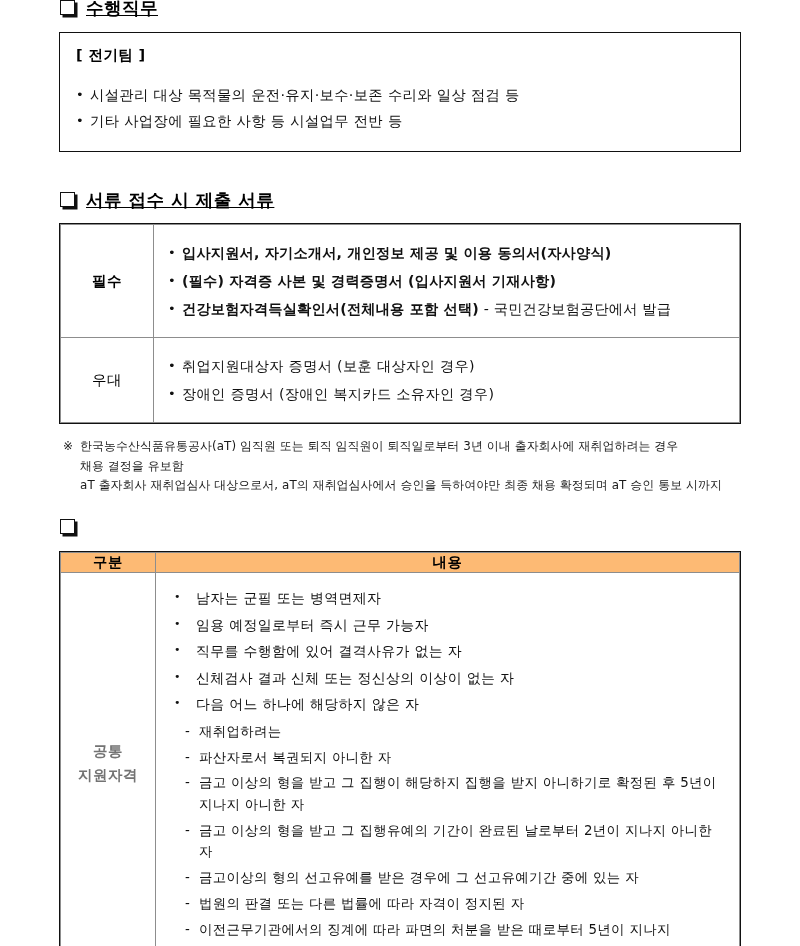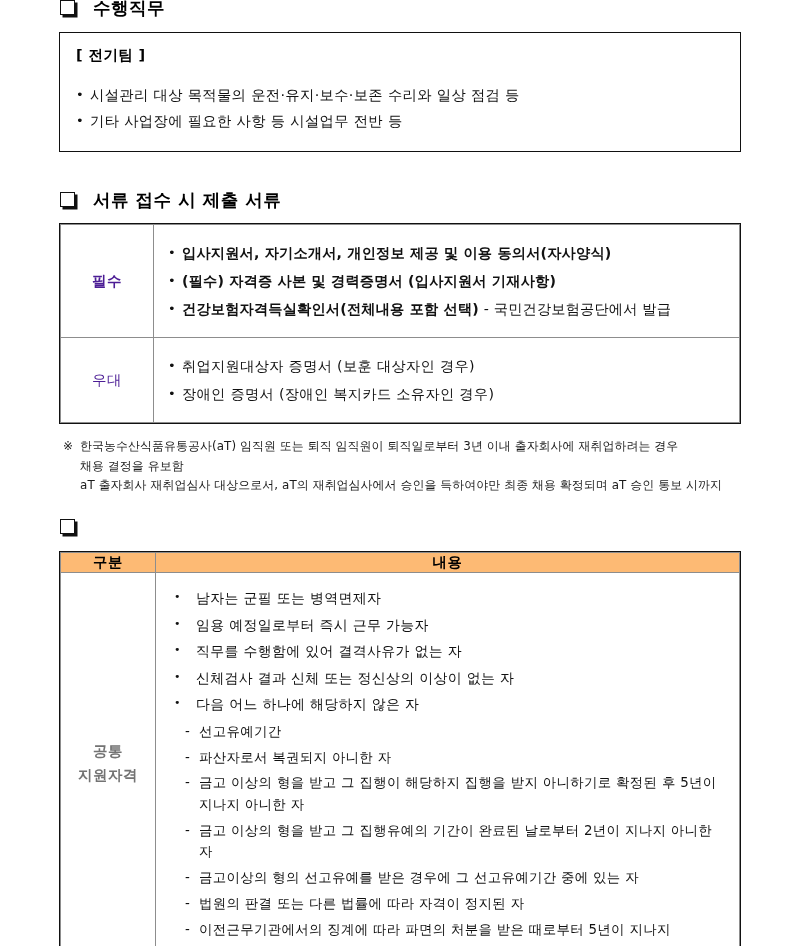--- a/index.html
+++ b/index.html
@@ -20,25 +20,26 @@
     width: 800px;
     height: 946px;
     box-sizing: border-box;
     padding: 0 59px 0 59px;
   }
 
   
   .section-head {
     display: flex;
     align-items: center;
-    gap: 18px;
+    gap: 11px;
     font-size: 17.5px;
     font-weight: 700;
     letter-spacing: 0.5px;
     color: #000;
+    text-decoration: underline;
   }
   .chk {
     position: relative;
     display: inline-block;
     width: 13px;
     height: 13px;
     background: #ffffff;
     border: 1.6px solid #111;
     box-shadow: 2.5px 2.5px 0 0 #111;
     flex: 0 0 auto;
@@ -95,21 +96,21 @@
   }
   .li .tx { flex: 1 1 auto; }
 
   
   .tbl-docs { margin-top: 14px; }
   .tbl-docs col.c1 { width: 93px; }
   .tbl-docs td.lbl {
     text-align: center;
     font-size: 14.5px;
     letter-spacing: 0.6px;
-    color: #4c1d95;
+    color: #000000;
   }
   .tbl-docs td.lbl.b { font-weight: 700; }
   .tbl-docs td.cell { padding: 11px 10px 11px 14px; }
   .tbl-docs .li { margin: 6px 0; font-size: 14.2px; }
   .li.strong .tx { font-weight: 700; letter-spacing: 0.2px; }
   .li .sub { font-weight: 400; letter-spacing: 0.2px; }
 
   
   .note {
     margin-top: 13px;
@@ -272,21 +273,21 @@
               <span class="mk">•</span>
               <span class="tx">신체검사 결과 신체 또는 정신상의 이상이 없는 자</span>
             </div>
             <div class="li">
               <span class="mk">•</span>
               <span class="tx">다음 어느 하나에 해당하지 않은 자</span>
             </div>
 
             <div class="li dash">
               <span class="mk">-</span>
-              <span class="tx">선고유예기간</span>
+              <span class="tx">재취업하려는</span>
             </div>
             <div class="li dash">
               <span class="mk">-</span>
               <span class="tx">파산자로서 복권되지 아니한 자</span>
             </div>
             <div class="li dash">
               <span class="mk">-</span>
               <span class="tx">금고 이상의 형을 받고 그 집행이 해당하지 집행을 받지 아니하기로 확정된 후 5년이 지나지 아니한 자</span>
             </div>
             <div class="li dash">

